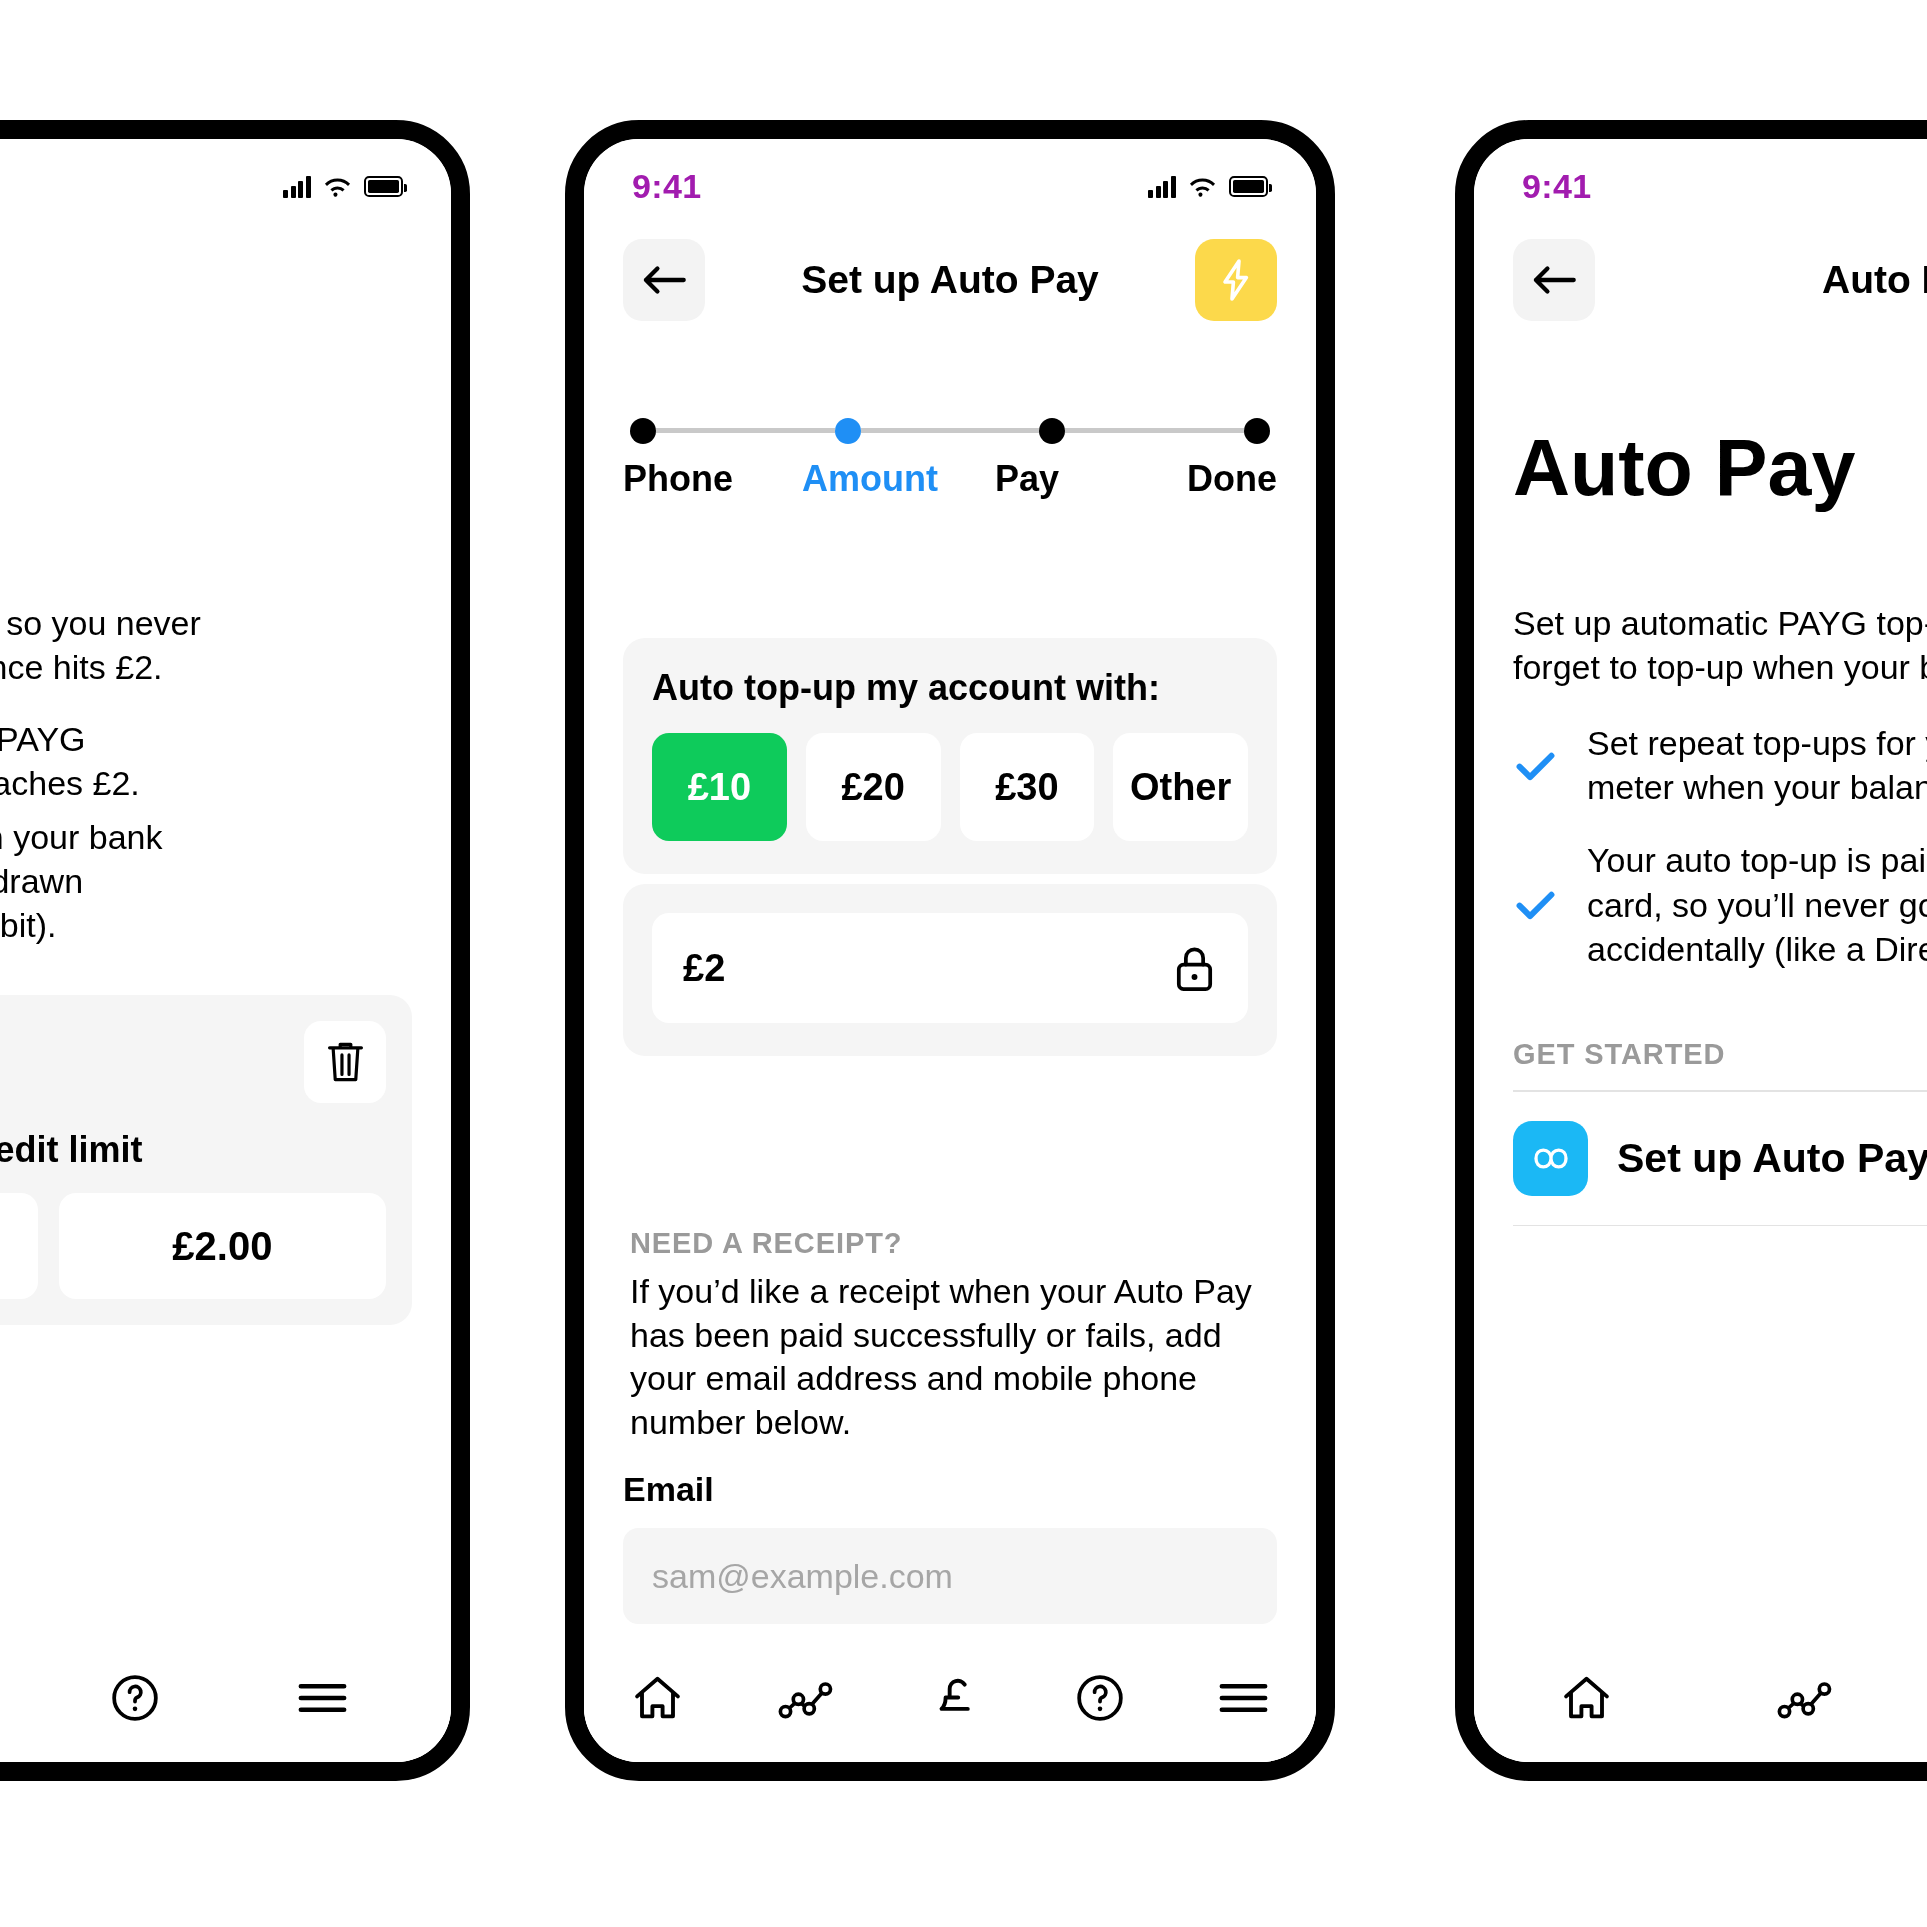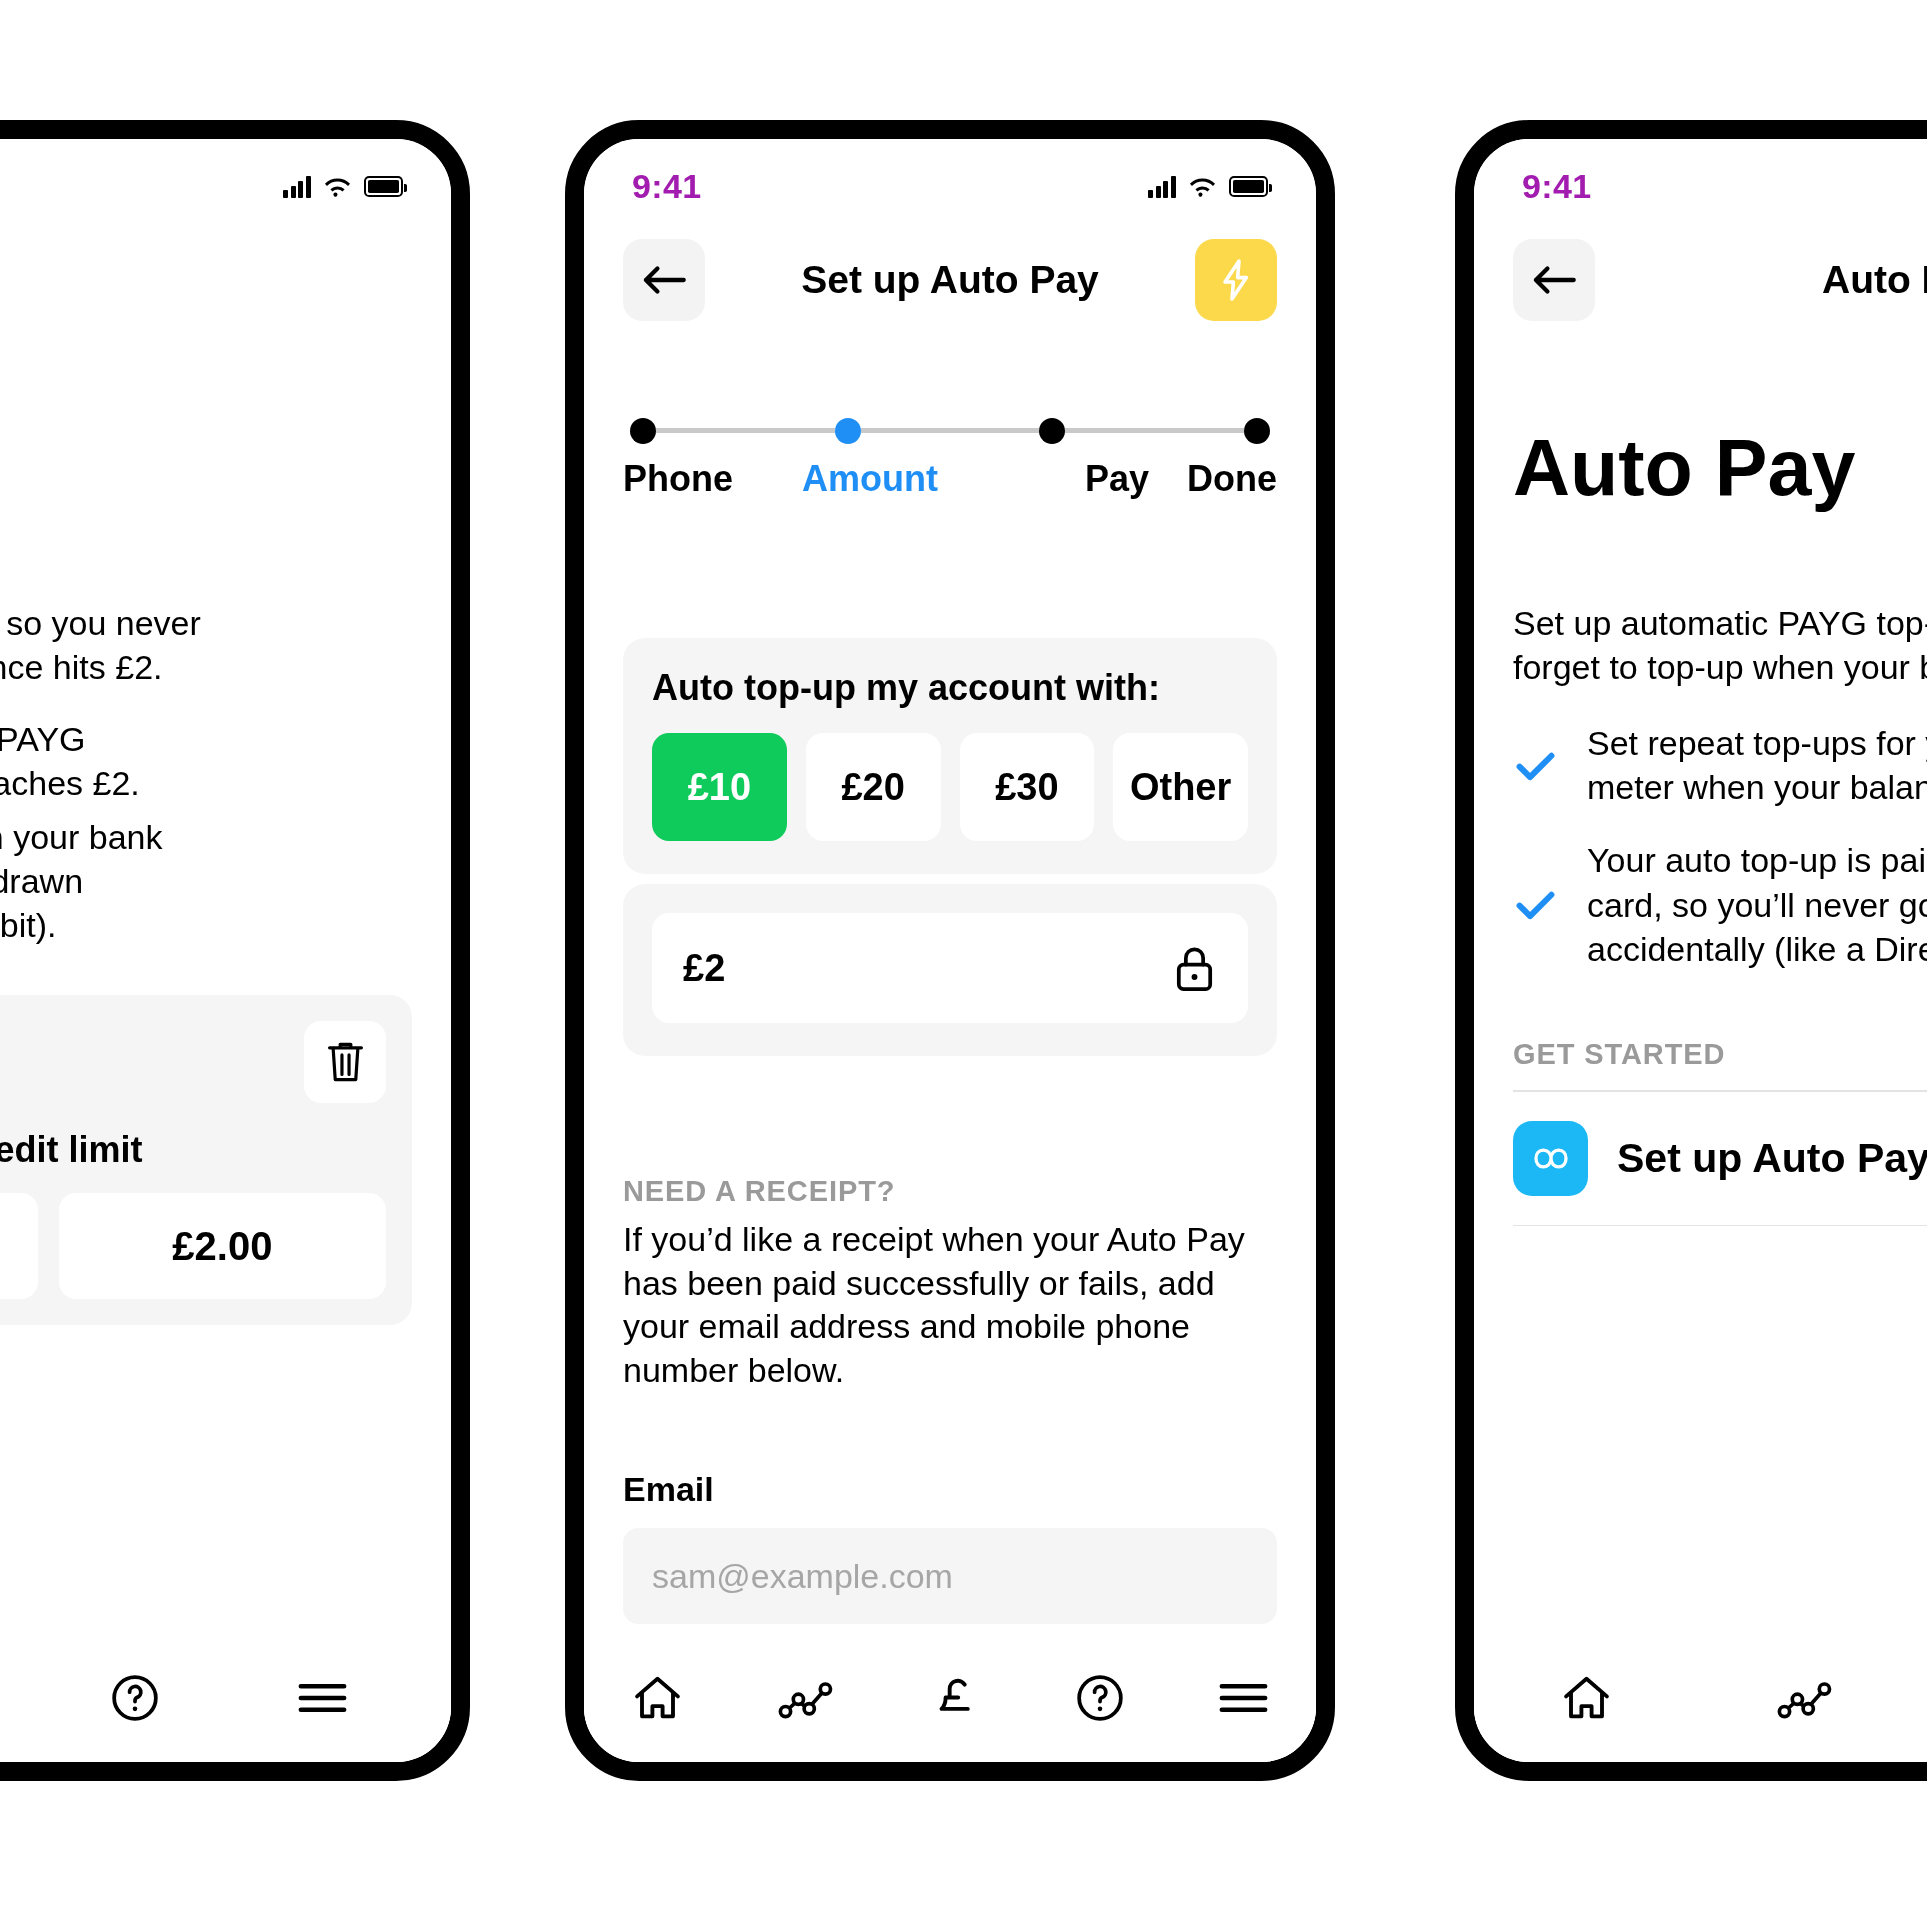--- a/index.html
+++ b/index.html
@@ -266,21 +266,21 @@
           <span class="bar-line"></span>
           <span class="dot active"></span>
           <span class="bar-line"></span>
           <span class="dot"></span>
           <span class="bar-line"></span>
           <span class="dot"></span>
         </div>
         <div class="step-labels">
           <span style="width:144px;text-align:left;">Phone</span>
           <span class="active" style="flex:1;text-align:center;margin-left:-22px;">Amount</span>
-          <span style="width:154px;text-align:right;">Pay</span>
+          <span style="width:154px;text-align:left;">Pay</span>
           <span style="width:128px;text-align:right;">Done</span>
         </div>
       </div>
 
       <div class="card" style="top:499px;">
         <div class="card-title">Auto top-up my account with:</div>
         <div class="amount-row">
           <button class="amount-btn selected">£10</button>
           <button class="amount-btn">£20</button>
           <button class="amount-btn">£30</button>
@@ -292,21 +292,21 @@
         <div class="balance-field">
           <span class="balance-value">£2</span>
           <svg width="45" height="51" viewBox="0 0 22 26">
             <rect x="3" y="11" width="16" height="12.5" rx="2.4" stroke="#000" stroke-width="1.9" fill="none"></rect>
             <path d="M6.6 11V7.6a4.4 4.4 0 0 1 8.8 0V11" stroke="#000" stroke-width="1.9" fill="none" stroke-linecap="round"></path>
             <circle cx="11" cy="17.3" r="1.5" fill="#000"></circle>
           </svg>
         </div>
       </div>
 
-      <div class="sec" style="top:1036px;">
+      <div class="sec" style="top:1088px;margin-left:7px;">
         <div class="overline">NEED A RECEIPT?</div>
         <div class="body-copy">If you’d like a receipt when your Auto Pay has been paid successfully or fails, add your email address and mobile phone number below.</div>
       </div>
 
       <div class="sec" style="top:1331px;">
         <div class="field-label">Email</div>
         <input class="text-input" style="margin-top: 19px;" placeholder="sam@example.com">
       </div>
 
       <div class="sec" style="top:1520px;">

